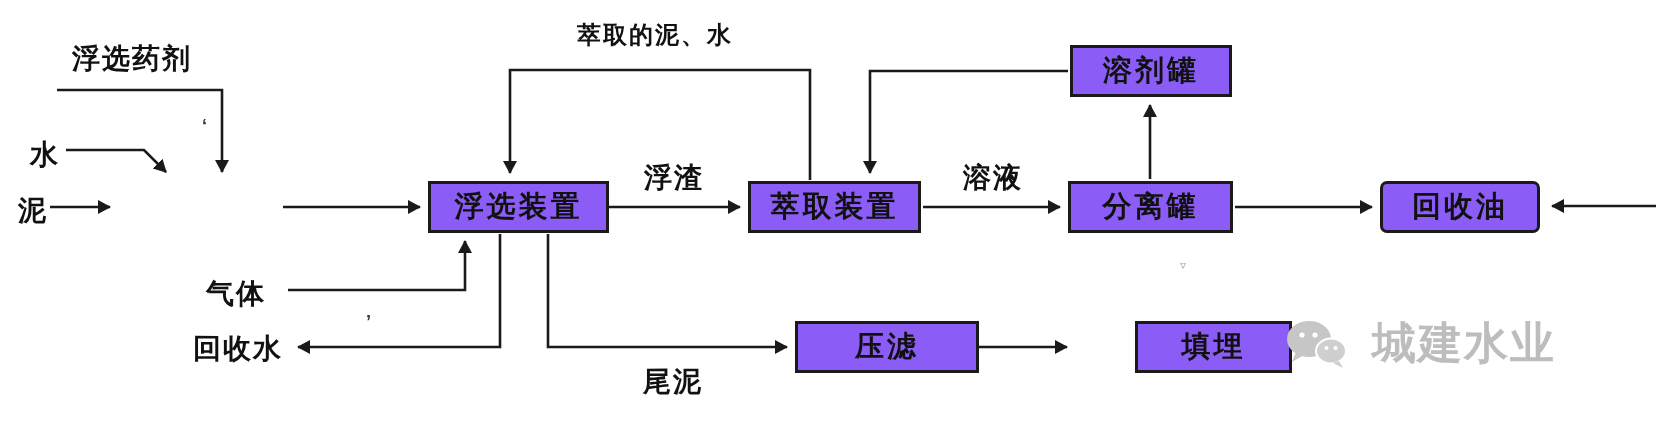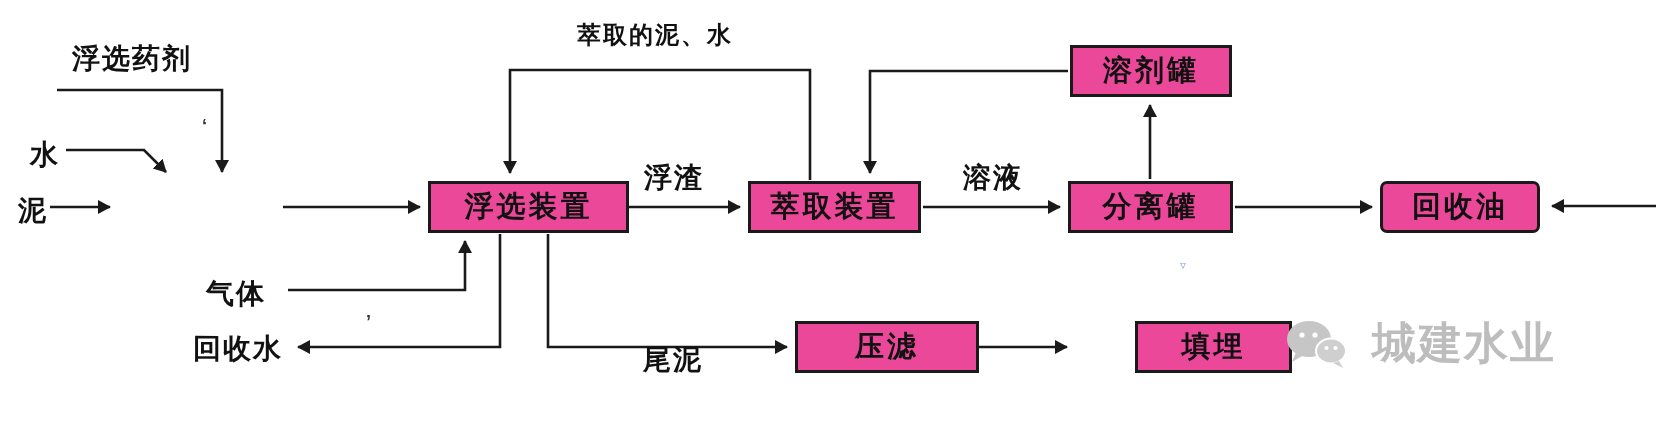--- a/index.html
+++ b/index.html
@@ -8,21 +8,21 @@
     position:relative;
     width:1656px; height:442px;
     background:#ffffff;
     font-family:"Liberation Sans", sans-serif;
     overflow:hidden;
   }
   .lines { position:absolute; left:0; top:0; width:1656px; height:442px; }
   .box {
     position:absolute;
     border:3px solid #1a1a1a;
-    background:#ec4899;
+    background:#8b5cf6;
     display:flex; align-items:center; justify-content:center;
     font-weight:bold; font-size:29px; color:#111;
     letter-spacing:3px;
     white-space:nowrap;
   }
   .label {
     position:absolute;
     font-weight:bold; font-size:28px; color:#111;
     white-space:nowrap; letter-spacing:2px;
   }
@@ -60,37 +60,37 @@
       <path d="M1068,71 H870 V173" marker-end="url(#ah)"></path>
       <path d="M810,180 V70 H510 V173" marker-end="url(#ah)"></path>
       <path d="M288,290 H465 V241" marker-end="url(#ah)"></path>
       <path d="M500,234 V347 H298" marker-end="url(#ah)"></path>
       <path d="M548,234 V347 H787" marker-end="url(#ah)"></path>
       <path d="M957,347 H1067" marker-end="url(#ah)"></path>
       <path d="M1656,206 H1552" marker-end="url(#ah)"></path>
     </g>
   </svg>
 
-  <div class="box" style="left:428px; top:181px; width:201px; height:52px;">浮选装置</div>
+  <div class="box" style="left:428px; top:181px; width:181px; height:52px;">浮选装置</div>
   <div class="box" style="left:748px; top:181px; width:173px; height:52px;">萃取装置</div>
   <div class="box" style="left:1068px; top:181px; width:165px; height:52px;">分离罐</div>
   <div class="box" style="left:1380px; top:181px; width:160px; height:52px;border-radius:7px;">回收油</div>
   <div class="box" style="left:1070px; top:45px; width:162px; height:52px;">溶剂罐</div>
   <div class="box" style="left:795px; top:321px; width:184px; height:52px;">压滤</div>
   <div class="box" style="left:1135px; top:321px; width:157px; height:52px;">填埋</div>
 
   <div class="label" style="left:72px; top:40px;">浮选药剂</div>
   <div class="label" style="left:30px; top:136px;">水</div>
   <div class="label" style="left:18px; top:192px;">泥</div>
   <div class="label big" style="left:577px; top:19px;">萃取的泥、水</div>
   <div class="label" style="left:644px; top:159px;">浮渣</div>
   <div class="label" style="left:963px; top:159px;">溶液</div>
   <div class="label" style="left:206px; top:275px;">气体</div>
   <div class="label" style="left:193px; top:330px;">回收水</div>
-  <div class="label" style="left:643px; top:341px;text-align:center;">尾泥</div>
+  <div class="label" style="left:643px; top:363px;text-align:center;">尾泥</div>
 
   <div class="artifact" style="left:1180px; top:258px;">▿</div>
   <div class="speck" style="left:366px; top:312px;">’</div>
   <div class="speck" style="left:202px; top:116px;">‘</div>
 
   <div class="watermark">
     <span style="display:inline-flex;">
       <svg width="64" height="52" viewBox="0 0 64 52" xmlns="http://www.w3.org/2000/svg">
         <ellipse cx="25" cy="21" rx="22" ry="18" fill="#c6c6c6"></ellipse>
         <path d="M12,34 L8,44 L20,37 Z" fill="#c6c6c6"></path>

